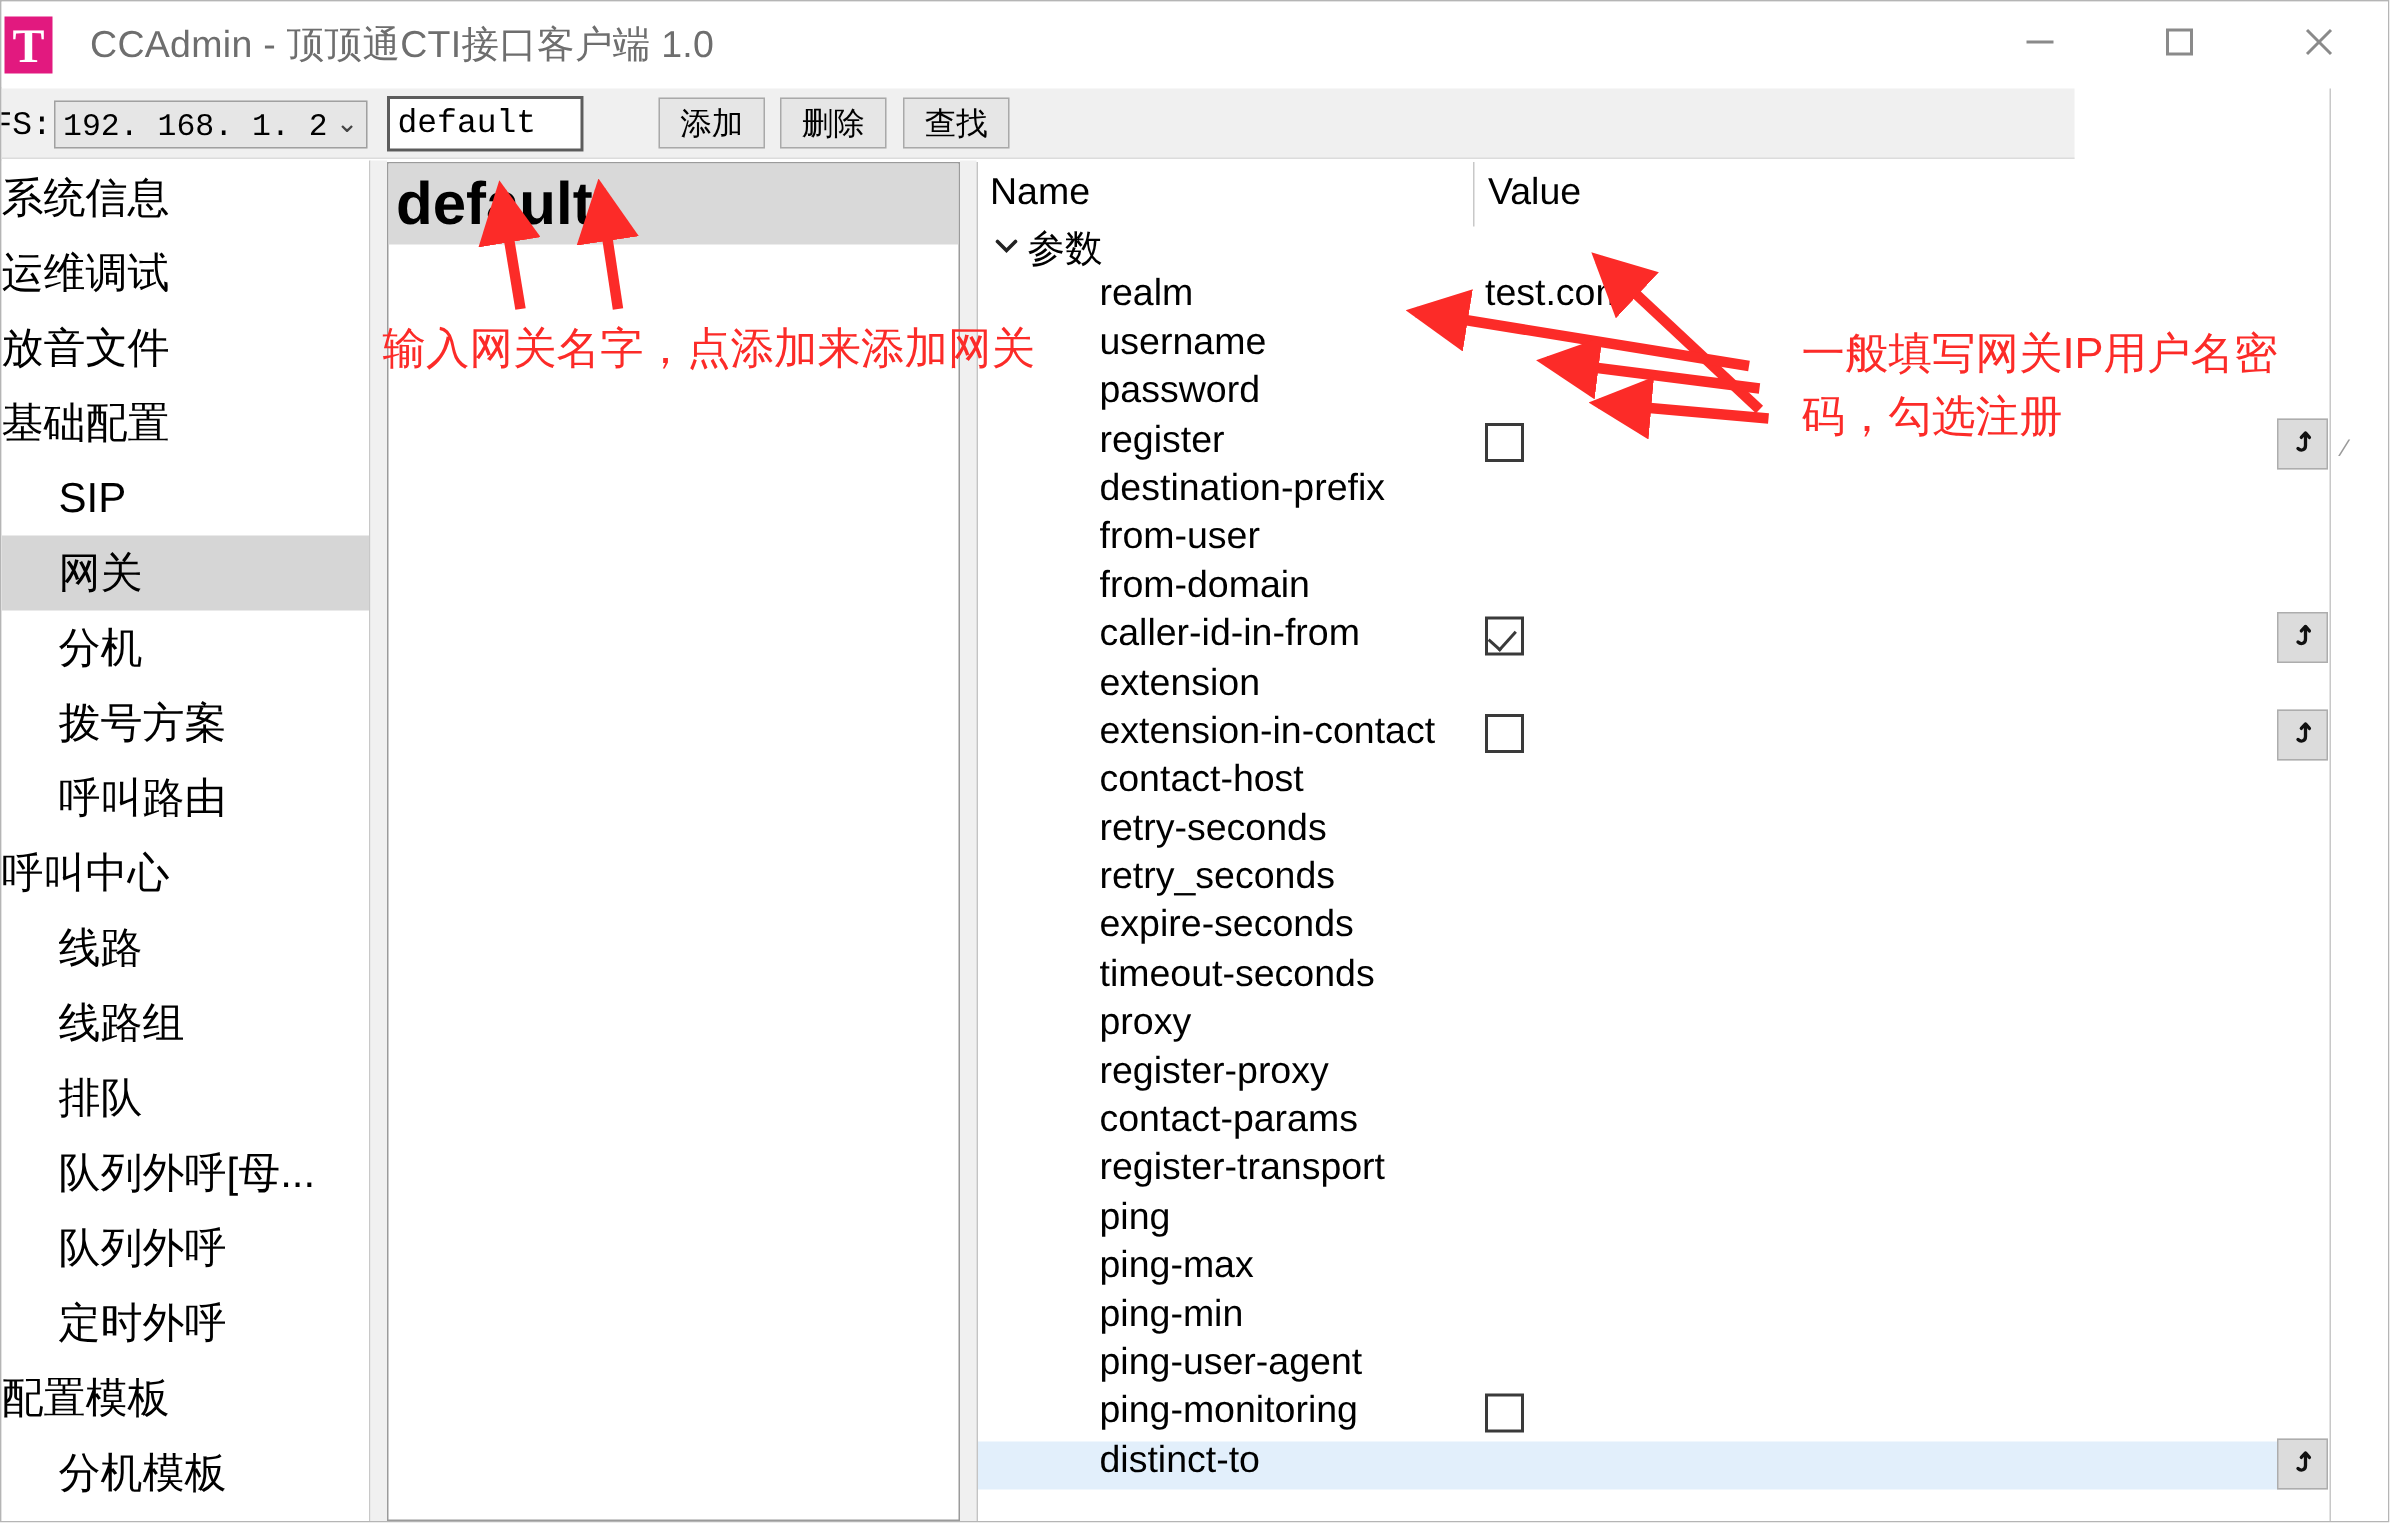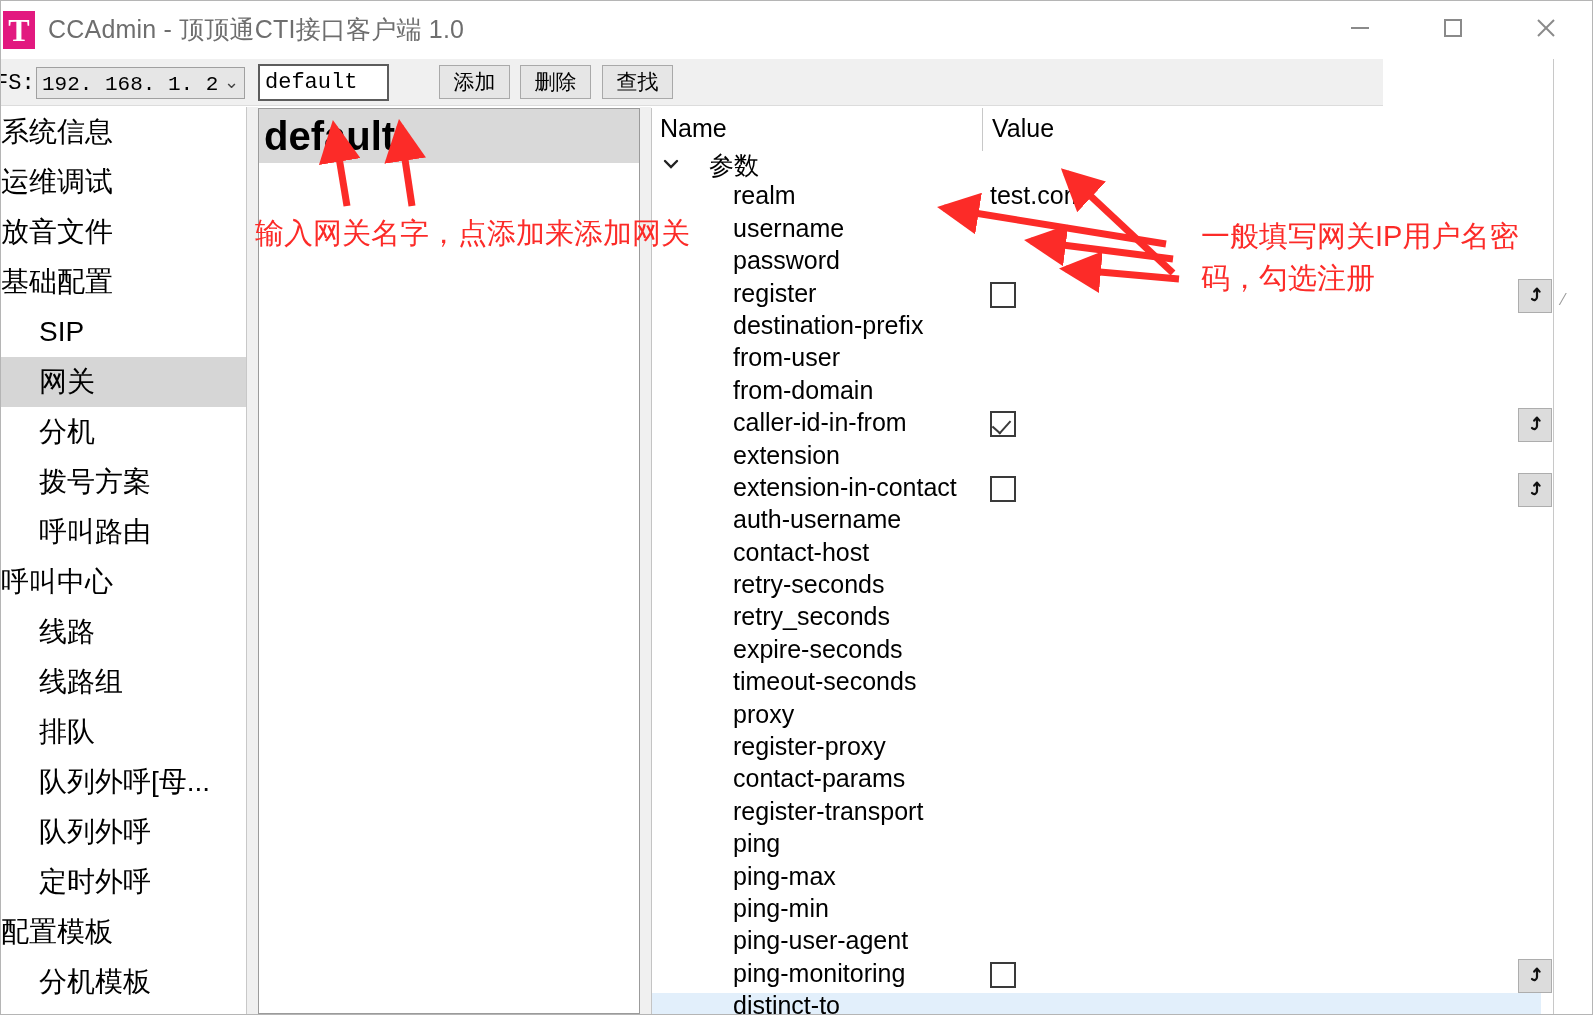--- a/index.html
+++ b/index.html
@@ -9,21 +9,21 @@
   #app { position:relative; width:1593px; height:1015px; background:#fff;
          border:1px solid #b5b5b5; overflow:hidden; }
 
   
   #titlebar { position:absolute; left:0; top:0; width:1591px; height:57px;
               background:#fff; display:flex; align-items:center; }
   .app-icon { width:32px; height:38px; margin-left:2px; background:#e2197f;
               color:#fff; display:flex; align-items:center; justify-content:center;
               font-family:"Liberation Serif", serif; font-size:32px; font-weight:700;
               line-height:1; }
-  .title-text { margin-left:13px; font-size:25px; color:#6e6e6e; letter-spacing:.2px;
+  .title-text { margin-left:25px; font-size:25px; color:#6e6e6e; letter-spacing:.2px;
                 white-space:nowrap; }
   .win-btns { position:absolute; right:0; top:0; height:54px; display:flex; }
   .win-btn { width:93px; height:54px; display:flex; align-items:center;
              justify-content:center; }
   .win-btn svg { display:block; }
 
   
   #toolbar { position:absolute; left:0; top:58px; width:1382px; height:47px;
              background:#f0f0f0; border-bottom:1px solid #dcdcdc; }
   .fs-label { position:absolute; left:-6px; top:12px; font-size:22px;
@@ -76,21 +76,21 @@
   .rp-h { position:absolute; top:6px; font-size:25px; color:#000; }
   #rp-h-name { left:8px; }
   #rp-h-value { left:340px; }
   #rp-hdr-div { position:absolute; left:330px; top:0; width:1px; height:43px;
                 background:#c8c8c8; }
   #rp-body { position:relative; }
   .prow { position:relative; height:32.4px; }
   .prow.group { padding-left:12px; }
   .prow .pname { position:absolute; font-size:25px; color:#000; top:-2px;
                  white-space:nowrap; }
-  .prow.group .pname { left:33px; font-weight:400;margin-left:24px; }
+  .prow.group .pname { left:33px; font-weight:400; }
   .prow.child .pname { left:81px; }
   .prow.sel { background:#e2effb; }
   .chev-dn { position:absolute; left:10px; top:4px; width:18px; height:18px; }
   .pval { position:absolute; left:338px; top:-2px; font-size:25px; color:#000; }
   .cbox { position:absolute; left:338px; top:1px; width:26px; height:26px;
           border:2px solid #3a3a3a; background:#fff; }
   .cbox.checked::after { content:""; position:absolute; left:4px; top:3px;
           width:9px; height:15px; border:solid #3a3a3a; border-width:0 2px 2px 0;
           transform:rotate(42deg); }
 
@@ -260,23 +260,20 @@
           <span class="cbox checked"></span>
         </div>
         <div class="prow child">
           <span class="pname">extension</span>
         </div>
         <div class="prow child">
           <span class="pname">extension-in-contact</span>
           <span class="cbox"></span>
         </div>
         <div class="prow child">
-          <span class="pname">auth-username</span>
-        </div>
-        <div class="prow child">
           <span class="pname">contact-host</span>
         </div>
         <div class="prow child">
           <span class="pname">retry-seconds</span>
         </div>
         <div class="prow child">
           <span class="pname">retry_seconds</span>
         </div>
         <div class="prow child">
           <span class="pname">expire-seconds</span>

